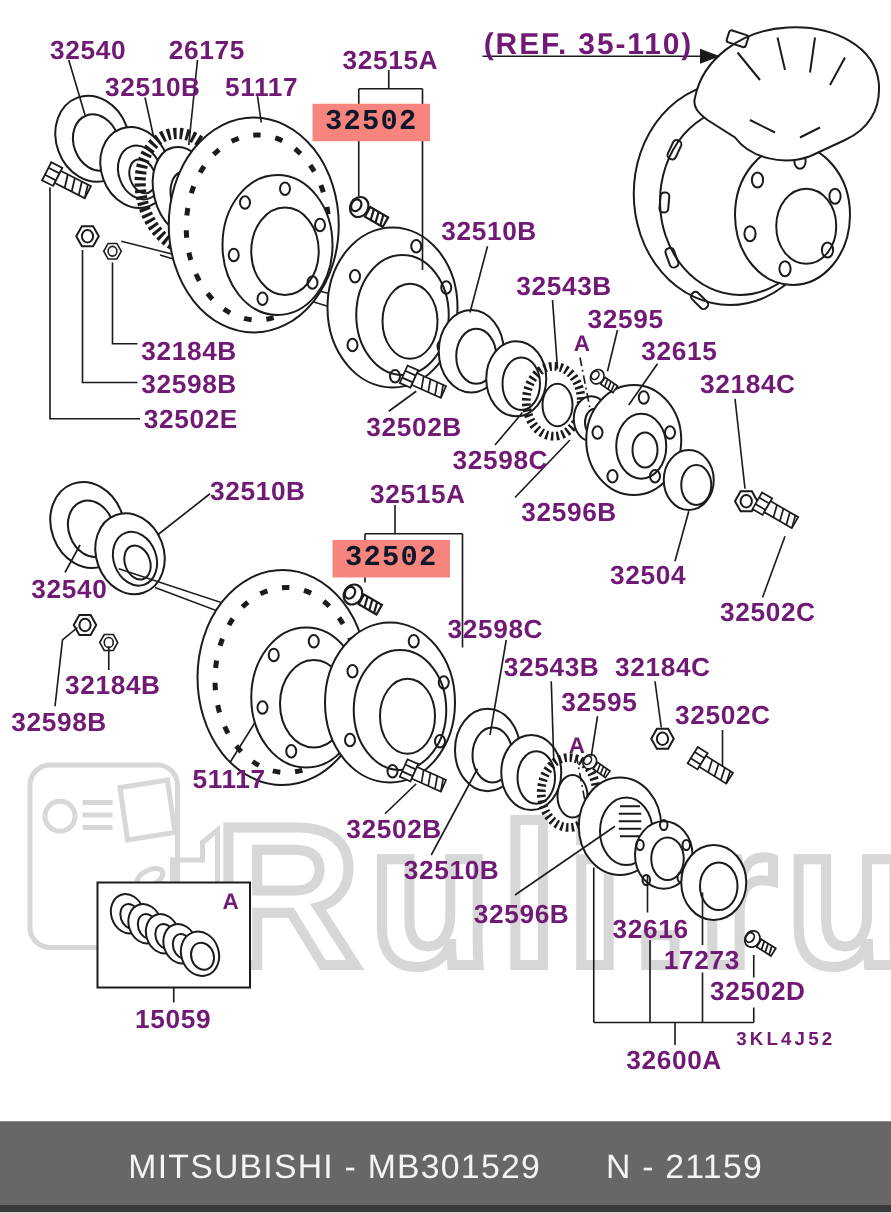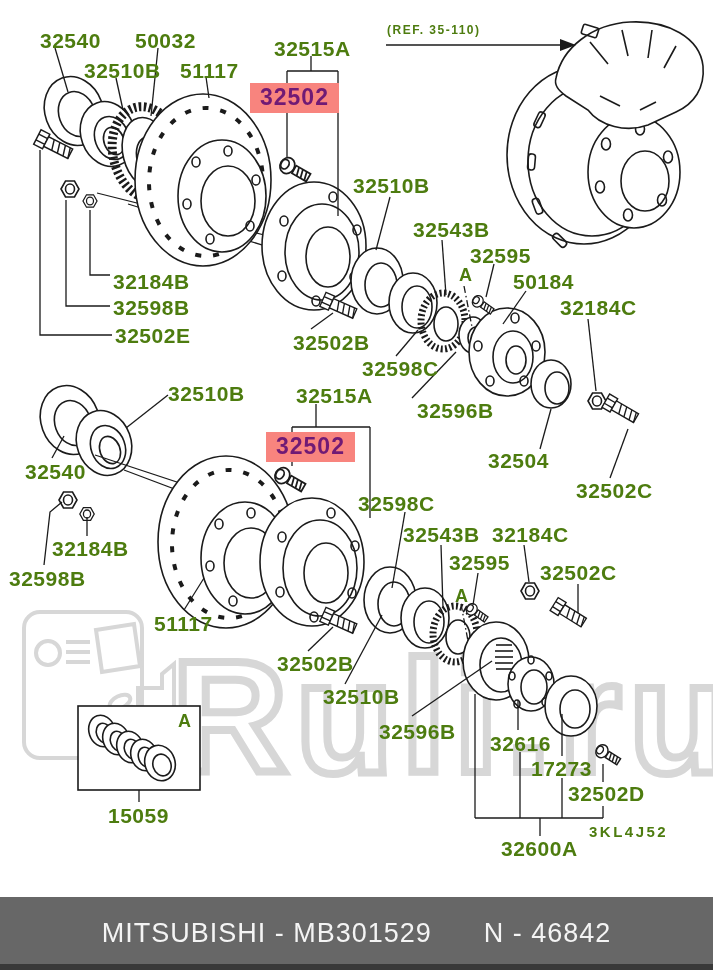--- a/index.html
+++ b/index.html
@@ -1,24 +1,24 @@
 <!DOCTYPE html>
 <html><head>
 <meta charset="utf-8">
 <style>
   html,body{margin:0;padding:0;background:#fff;}
   #stage{position:relative;width:713px;height:970px;background:#fff;overflow:hidden;
          font-family:"Liberation Sans",sans-serif;}
   #drawing{position:absolute;left:0;top:0;}
-  .lbl{position:absolute;font:bold 21px "Liberation Sans",sans-serif;color:#4d7c0f;
+  .lbl{position:absolute;font:bold 21px "Liberation Sans",sans-serif;color:#701a75;
        letter-spacing:.5px;white-space:nowrap;line-height:1;}
-  .lbl.ref{font-size:12px;letter-spacing:1.5px;}
+  .lbl.ref{font-size:24px;letter-spacing:1.5px;}
   .lbl.letter{font-size:18px;}
   .lbl.plate{font-size:15px;letter-spacing:2.5px;}
-  .lbl.hl{background:#f8847e;color:#701a75;font-size:23px;padding:3px 10px 4px;letter-spacing:1px;}
+  .lbl.hl{background:#f8847e;color:#0f172a;font-size:23px;padding:3px 10px 4px;letter-spacing:1px;font-family:Liberation Mono, monospace;}
   #footer{position:absolute;left:0;top:897px;width:713px;height:73px;background:#676767;
           display:flex;align-items:center;justify-content:center;gap:52px;
           box-shadow:inset 0 -6px 0 #393939;}
   #footer span{color:#f4f4f4;font-size:27px;letter-spacing:1px;}
 </style>
 </head>
 <body>
 
 <div id="stage">
 
@@ -278,31 +278,31 @@
     <path d="M603,764 V782"></path>
         <path d="M603,806 V818"></path>
     <path d="M475,694 V818"></path>
         <path d="M475,818 H603"></path>
         <path d="M540,818 V836"></path>
     <path d="M139,790 V802"></path>
   </g>
 </svg>
 
 <div class="lbl" style="left:40px;top:30px">32540</div>
-<div class="lbl" style="left:135px;top:30px">50032</div>
+<div class="lbl" style="left:135px;top:30px">26175</div>
 <div class="lbl" style="left:84px;top:60px">32510B</div>
 <div class="lbl" style="left:180px;top:60px">51117</div>
 <div class="lbl" style="left:274px;top:38px">32515A</div>
 <div class="lbl ref" style="left:387px;top:24px">(REF. 35-110)</div>
 <div class="lbl hl" style="left:250px;top:83px">32502</div>
 <div class="lbl" style="left:353px;top:175px">32510B</div>
 <div class="lbl" style="left:413px;top:219px">32543B</div>
 <div class="lbl" style="left:470px;top:245px">32595</div>
 <div class="lbl letter" style="left:459px;top:266px">A</div>
-<div class="lbl" style="left:513px;top:271px">50184</div>
+<div class="lbl" style="left:513px;top:271px">32615</div>
 <div class="lbl" style="left:560px;top:297px">32184C</div>
 <div class="lbl" style="left:113px;top:271px">32184B</div>
 <div class="lbl" style="left:113px;top:297px">32598B</div>
 <div class="lbl" style="left:115px;top:325px">32502E</div>
 <div class="lbl" style="left:293px;top:332px">32502B</div>
 <div class="lbl" style="left:362px;top:358px">32598C</div>
 <div class="lbl" style="left:417px;top:400px">32596B</div>
 <div class="lbl" style="left:488px;top:450px">32504</div>
 <div class="lbl" style="left:576px;top:480px">32502C</div>
 <div class="lbl" style="left:168px;top:383px">32510B</div>
@@ -324,16 +324,16 @@
 <div class="lbl" style="left:490px;top:733px">32616</div>
 <div class="lbl" style="left:531px;top:758px">17273</div>
 <div class="lbl" style="left:568px;top:783px">32502D</div>
 <div class="lbl" style="left:501px;top:838px">32600A</div>
 <div class="lbl letter" style="left:178px;top:712px">A</div>
 <div class="lbl" style="left:108px;top:805px">15059</div>
 <div class="lbl plate" style="left:589px;top:824px">3KL4J52</div>
 
 <div id="footer">
   <span>MITSUBISHI - MB301529</span>
-  <span>N - 46842</span>
+  <span>N - 21159</span>
 </div>
 
 </div>
 
 </body></html>

